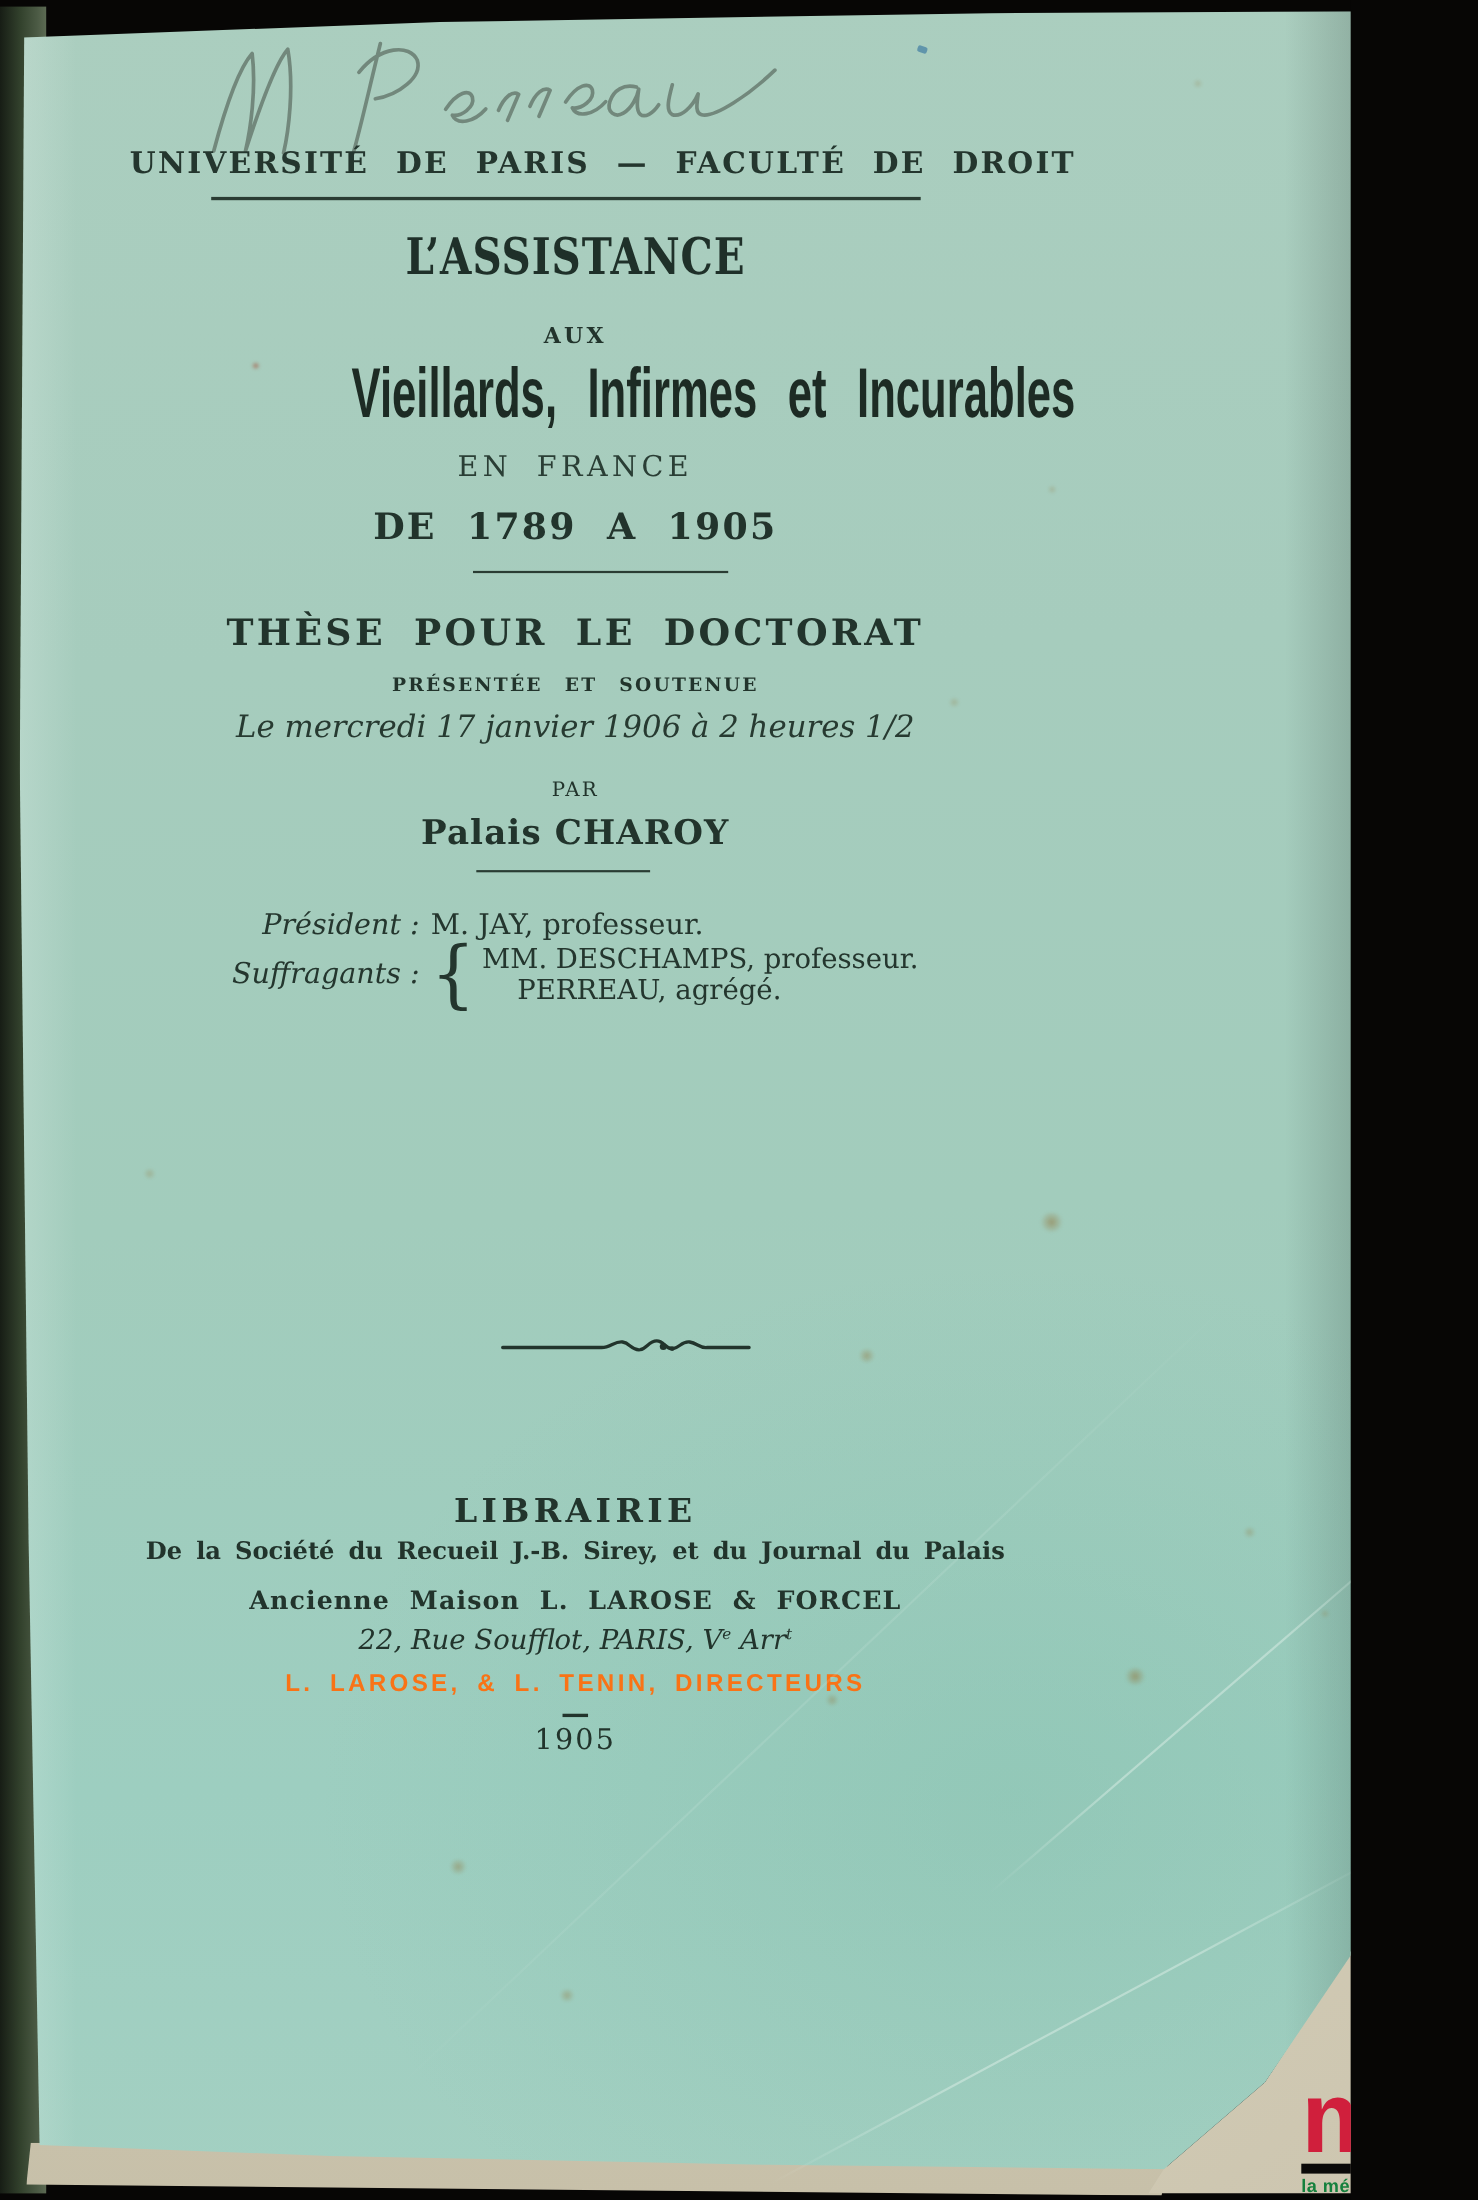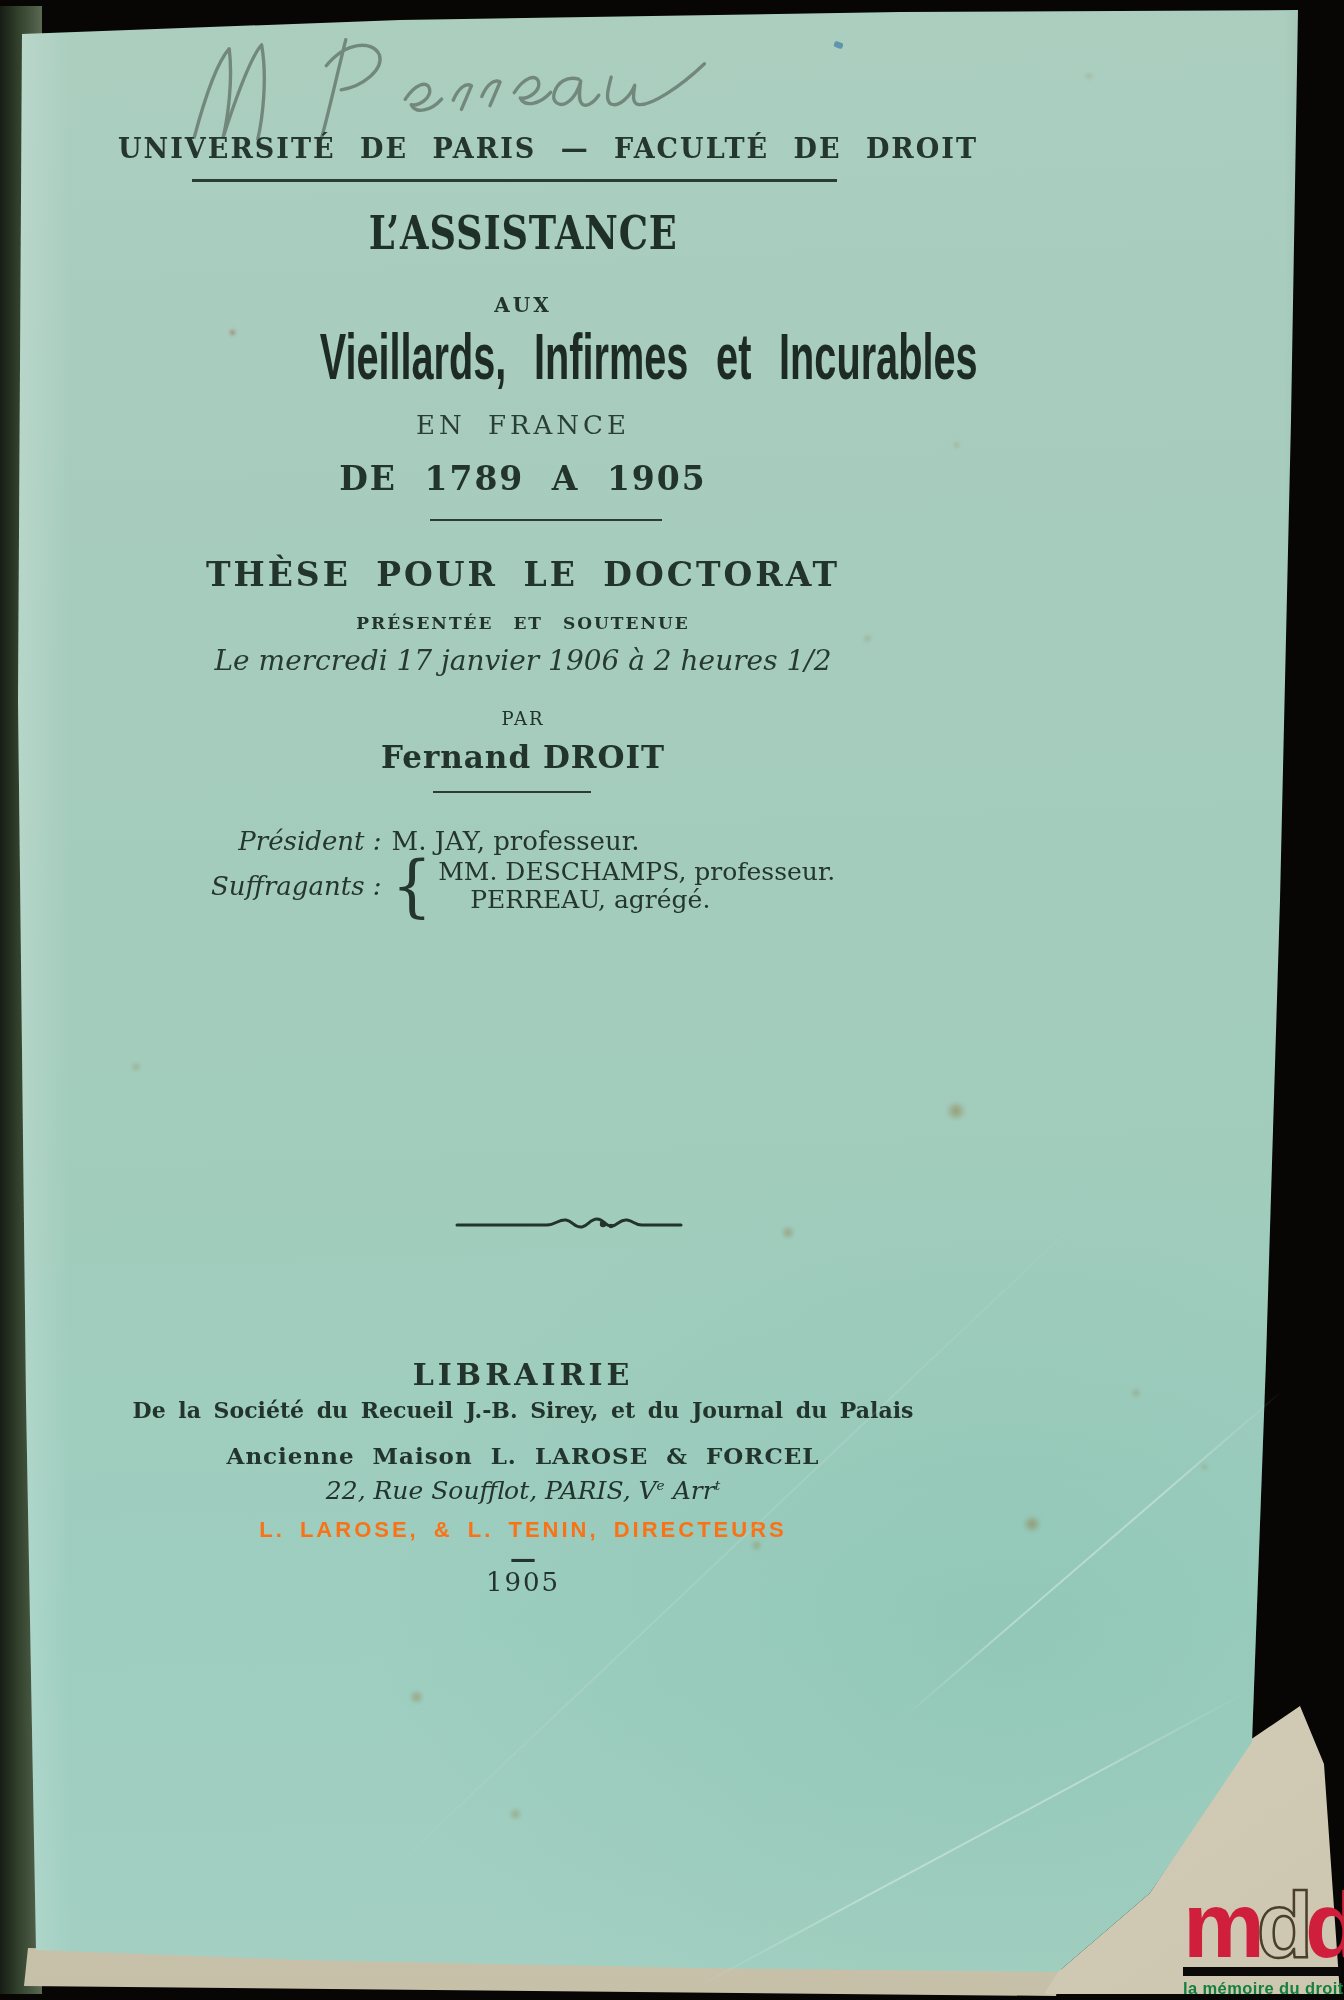--- a/index.html
+++ b/index.html
@@ -1,17 +1,17 @@
 <!DOCTYPE html>
 <html><head>
 <meta charset="utf-8">
 <style>
   html,body { margin:0; padding:0; background:#070605; }
   .page {
-    position:relative; width:1344px; height:2000px; overflow:hidden;
+    position:relative; width:1228px; height:2000px; overflow:hidden;
     background:#070605;
     font-family:"DejaVu Serif","Liberation Serif",serif;
   }
   
   .pages-left {
     position:absolute; left:0; top:6px; width:42px; height:1988px;
     background:linear-gradient(90deg,#171d15,#33422d 45%,#4b5a44 80%,#5c6a53);
   }
   .pages-bottom {
     position:absolute; inset:0;
@@ -134,21 +134,21 @@
     <div class="line main-title">
       <span class="cond">Vieillards, Infirmes et Incurables</span>
     </div>
     <div class="line daterange">DE 1789 A 1905</div>
     <div class="rule rule2"></div>
 
     <div class="line these">THÈSE POUR LE DOCTORAT</div>
     <div class="line presentee">PRÉSENTÉE ET SOUTENUE</div>
     <div class="line defdate">Le mercredi 17 janvier 1906 à 2 heures 1/2</div>
     <div class="line par">PAR</div>
-    <div class="line author">Fernand DROIT</div>
+    <div class="line author">Palais CHAROY</div>
     <div class="rule rule3"></div>
 
     <div class="jury">
       <span class="lbl">Président :</span>
       <span class="val">
         <span>M. JAY,</span>
         <span class="it">professeur.</span>
       </span>
       <span class="lbl" style="align-self:center;">Suffragants :</span>
       <span class="val jury-row2-content">

